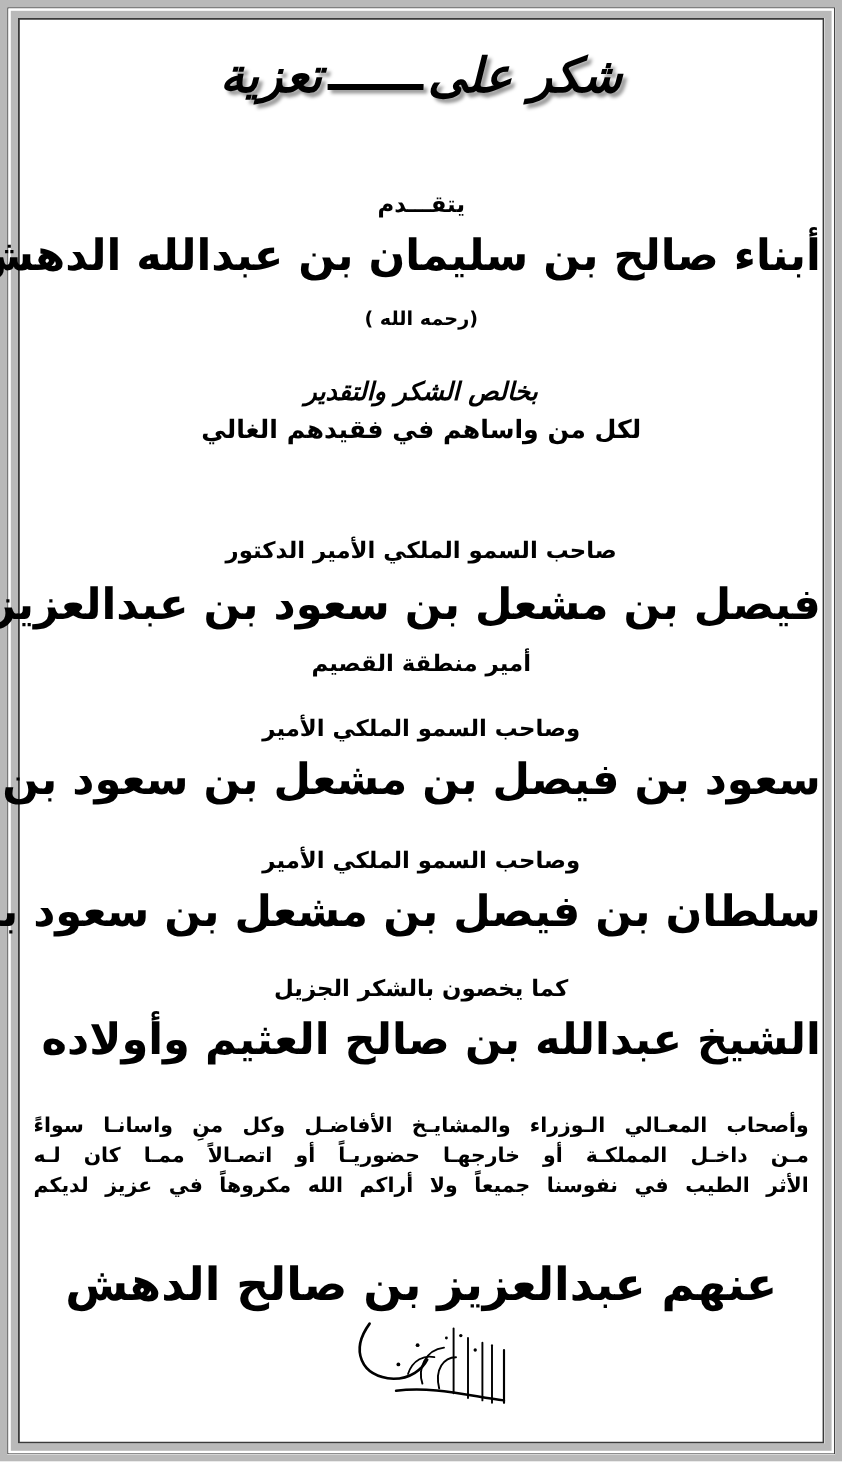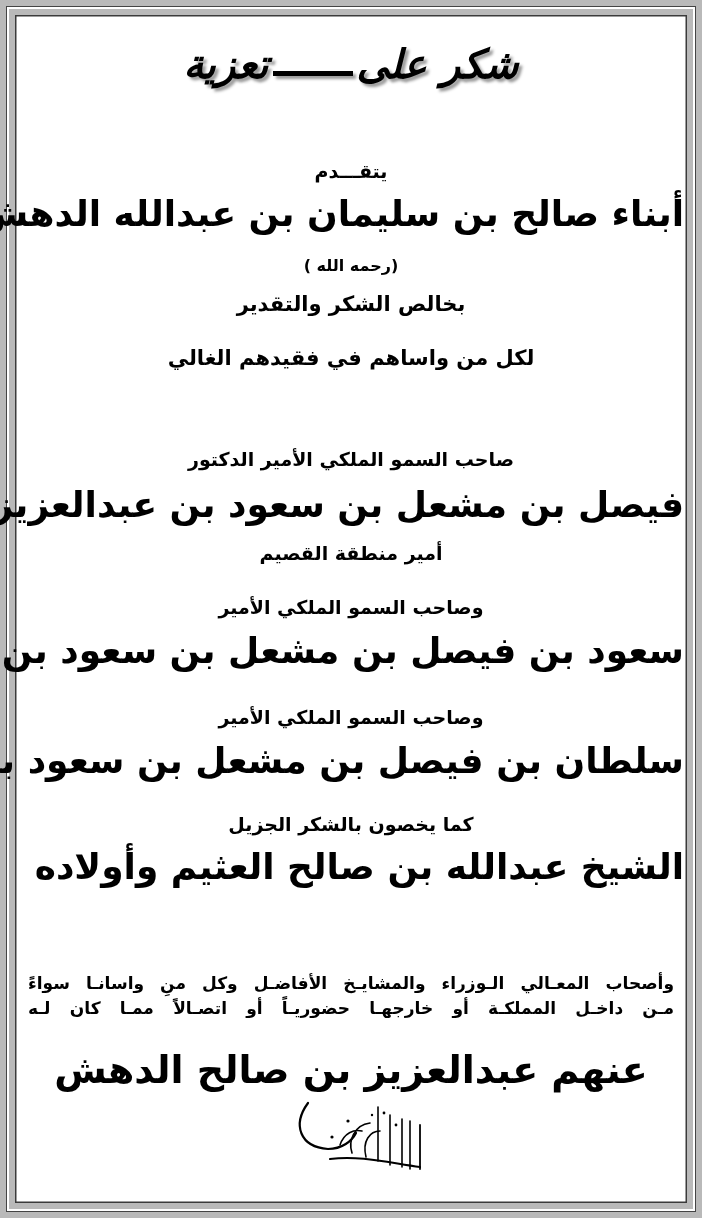--- a/index.html
+++ b/index.html
@@ -22,21 +22,21 @@
     font-size:40px; letter-spacing:1px; text-shadow: 3px 3px 3px #9a9a9a; text-align: center; }
   .header-calligraphy .kashida { display:inline-block; width:80px; height:0; border-bottom:5px solid #000;
     vertical-align:2px; margin:0 4px; box-shadow:3px 3px 3px #9a9a9a; }
 
   .sm { font-family:"DejaVu Sans", sans-serif; font-weight:bold; font-size:19px; }
   .md { font-family:"DejaVu Sans", sans-serif; font-weight:bold; font-size:21px; }
   .xl { font-family:"DejaVu Sans", sans-serif; font-weight:bold; font-size:36px; letter-spacing:-0.5px; }
   .xxl { font-family:"DejaVu Sans", sans-serif; font-weight:bold; font-size:38px; letter-spacing:-0.5px;margin-top:28px; }
 
   .para { position:absolute; left:10px; right:10px; top:908px; direction:rtl; text-align:justify;
-    text-align-last:justify; font-weight:bold; font-size:17px; line-height:25px;margin-top:45px; }
+    text-align-last:justify; font-weight:bold; font-size:17px; line-height:25px; }
   .para div { text-align-last:justify; }
 
   .seal { position:absolute; left:270px; top:1085px; width:180px; height:100px; }
 </style>
 </head>
 <body>
 
 <div class="frame-outer"></div>
 <div class="frame-gap"></div>
 <div class="frame-inner"></div>
@@ -44,41 +44,42 @@
 <div class="content">
 
   <div class="line header-calligraphy">
     <span>شكر على</span><span class="kashida"></span><span>تعزية</span>
   </div>
 
   <div class="line xl" style="top:175px;">أبناء صالح بن سليمان بن عبدالله الدهش</div>
   <div class="line sm" style="top:142px;">يتقـــدم</div>
   <div class="line" style="top:238px; font-size:16px; font-weight:bold;">(رحمه الله )</div>
 
-  <div class="line md" style="top:274px;">بخالص الشكر والتقدير</div>
+  <div class="line md" style="top:296px;font-style:italic;">بخالص الشكر والتقدير</div>
   <div class="line md" style="top:328px;">لكل من واساهم في فقيدهم الغالي</div>
 
   <div class="line sm" style="top:430px;">صاحب السمو الملكي الأمير الدكتور</div>
   <div class="line xl" style="top:466px;">
     <span>فيصل بن مشعل بن سعود بن عبدالعزيز</span>
   </div>
   <div class="line sm" style="top:524px;">أمير منطقة القصيم</div>
 
   <div class="line sm" style="top:578px;">وصاحب السمو الملكي الأمير</div>
   <div class="line xl" style="top:612px;">سعود بن فيصل بن مشعل بن سعود بن عبدالعزيز</div>
 
   <div class="line sm" style="top:688px;">وصاحب السمو الملكي الأمير</div>
   <div class="line xl" style="top:722px;">سلطان بن فيصل بن مشعل بن سعود بن عبدالعزيز</div>
 
   <div class="line sm" style="top:795px;">كما يخصون بالشكر الجزيل</div>
   <div class="line xl" style="top:828px;padding-left:23px;">الشيخ عبدالله بن صالح العثيم وأولاده</div>
 
   <div class="para">
     <div>وأصحاب المعـالي الـوزراء والمشايـخ الأفاضـل وكل منِ واسانـا سواءً</div>
     <div>مـن داخـل  المملكـة أو خارجهـا حضوريـاً أو اتصـالاً ممـا كان لـه</div>
+    <div>الأثر الطيب في نفوسنا جميعاً ولا أراكم الله مكروهاً في عزيز لديكم</div>
   </div>
 
   <div class="line xxl" style="top:1002px;">عنهم عبدالعزيز بن صالح الدهش</div>
 
 </div>
 
 <svg class="seal" viewBox="0 0 180 100">
   <g fill="none" stroke="#000" stroke-linecap="round">
     <path d="M38 18 C 22 40, 30 62, 58 64 C 72 64, 82 56, 86 48" stroke-width="2.2"></path>
     <path d="M150 82 C 120 78, 90 70, 60 74" stroke-width="2"></path>

